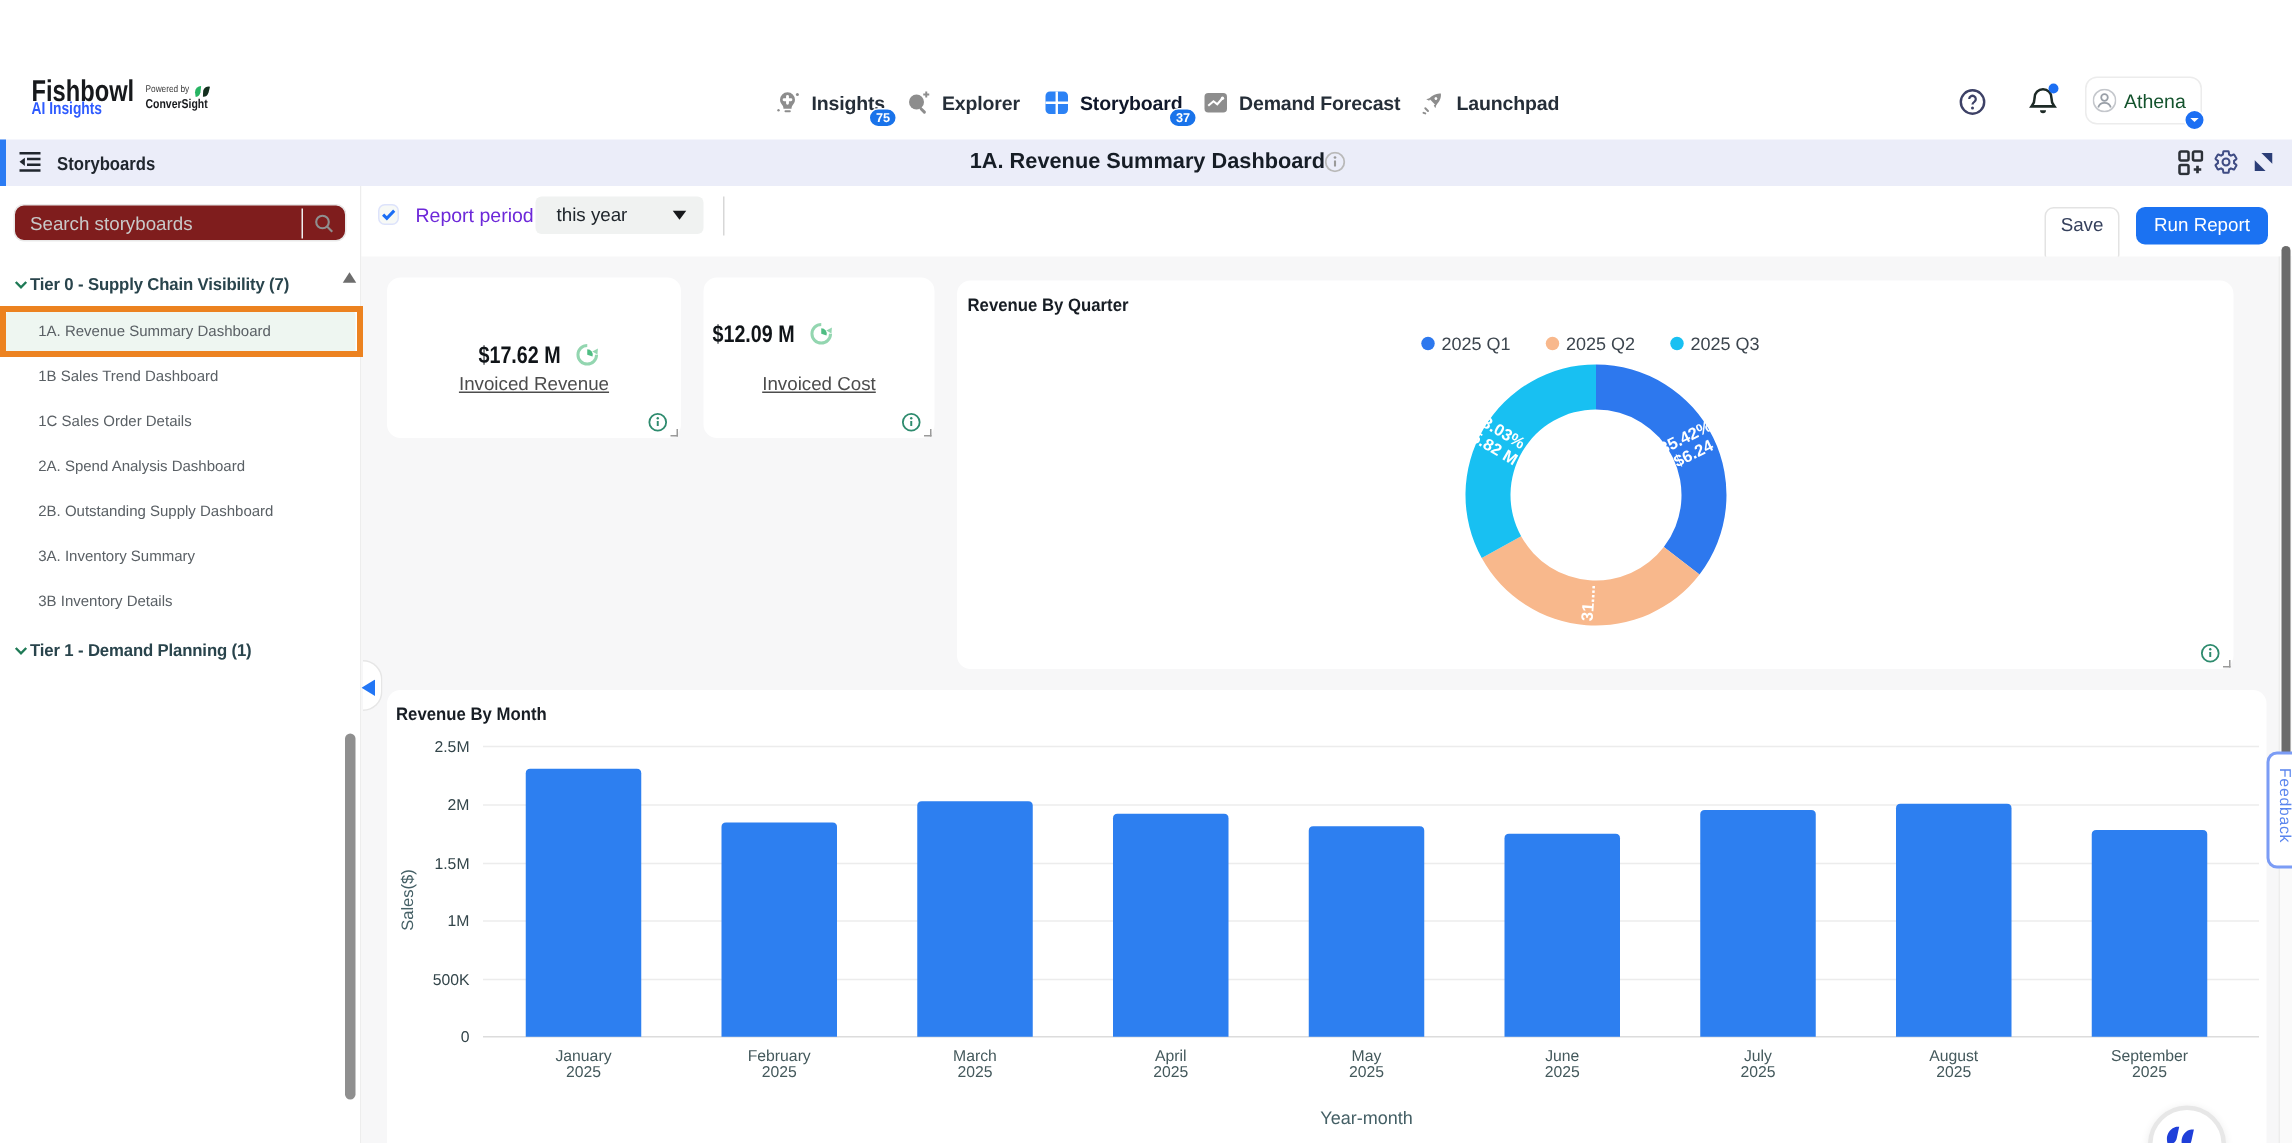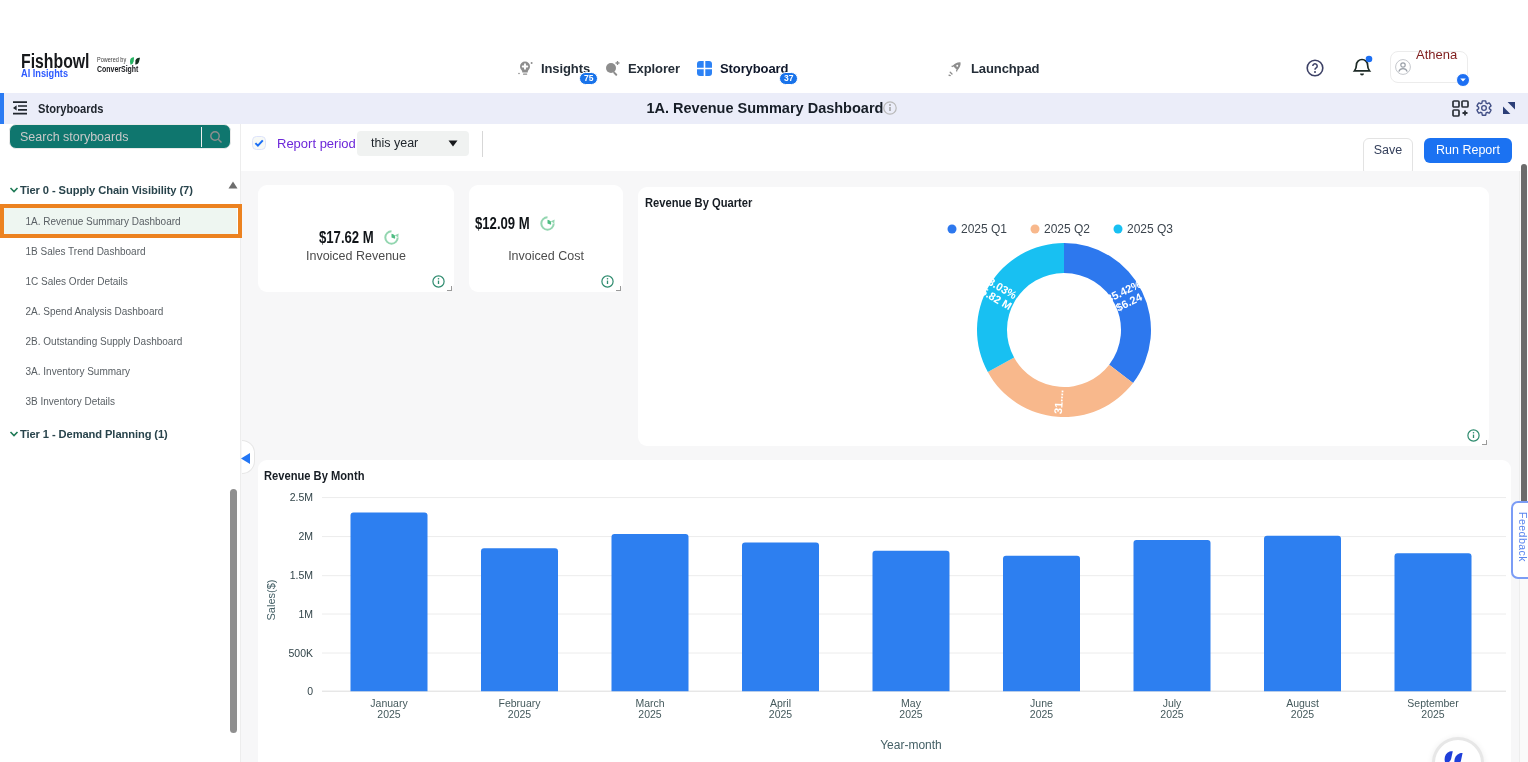--- a/index.html
+++ b/index.html
@@ -15,34 +15,34 @@
 .cs-word { left:97px; top:19.5px; font-size:8.5px; font-weight:700; color:#17191c; transform:scaleX(0.82); transform-origin:left top; }
 .nav-item { top:0; height:49px; display:flex; align-items:center; gap:7px; font-size:13px; font-weight:700; color:#252e38; letter-spacing:-0.1px; }
 .badge { background:#1973ea; color:#fff; font-size:8.5px; font-weight:700; border-radius:8px; padding:0 4px; line-height:11px; height:13px; border:1.5px solid #fff; }
 
 #subbar { left:0; top:49px; width:1528px; height:31px; background:#ebedf9;padding-left:48px; }
 #subbar .strip { position:absolute; left:0; top:0; width:4px; height:31px; background:#2b7bf3; }
 .sb-title { font-size:12.5px; font-weight:700; color:#20262e; transform:scaleX(0.89); transform-origin:left top; }
 .page-title { font-size:14.5px; font-weight:700; color:#161d26; }
 
 #sidebar { left:0; top:80px; width:241px; height:682px; background:#fff; border-right:1px solid #ededed; }
-.search-box { position:absolute; left:9px; top:0; width:222px; height:25px; border:1px solid #e9e9e9; border-radius:7px; background:#0f766e; }
+.search-box { position:absolute; left:9px; top:12px; width:222px; height:25px; border:1px solid #e9e9e9; border-radius:7px; background:#7f1d1d; }
 .search-box span { position:absolute; left:10px; top:5px; font-size:12.5px; color:#c9c9c9; }
 .tier { position:absolute; left:20px; font-size:11.5px; font-weight:700; color:#29444c; letter-spacing:-0.1px; transform:scaleX(0.97); transform-origin:left top; }
 .item { position:absolute; left:25.5px; font-size:10px; color:#5a6065; }
 .chev { position:absolute; left:9px; width:10px; height:10px; }
 
 #toolbar { left:241px; top:80px; width:1287px; height:47px; background:#fff; }
 .btn-save { position:absolute; left:1363px; top:94px; width:50px; height:38px; background:#fff; border:1px solid #e3e3e3; border-radius:6px; font-size:12.5px; color:#35405c; text-align:center; line-height:23px; font-weight:400; }
 .btn-run { position:absolute; left:1424px; top:94px; width:88px; height:25px; background:#1b72f2; border-radius:6px; font-size:12.5px; color:#fff; text-align:center; line-height:25px; }
 
 #content { left:241px; top:127px; width:1287px; height:635px; background:#f7f7f8; }
 .card { position:absolute; background:#fff; border-radius:9px; }
 .kpi-num { display:inline-block; font-size:16px; font-weight:700; color:#101418; transform:scaleX(0.82); }
-.kpi-lab { font-size:12.5px; color:#4c4c4c; }
+.kpi-lab { font-size:12.5px; color:#4c4c4c;text-decoration:underline; }
 .ct { position:absolute; font-size:12px; font-weight:700; color:#171d24; transform:scaleX(0.93); transform-origin:left top; }
 </style>
 </head>
 <body>
 <div id="app">
   <div id="topbar" class="abs">
     <div class="abs logo-fish">Fishbowl</div>
     <div class="abs logo-ai">AI Insights</div>
     <div class="abs pw-by">Powered by</div>
     <svg class="abs" style="left:129px;top:12px" width="12" height="10" viewBox="0 0 13 11">
@@ -69,20 +69,28 @@
         </svg>
       <span>Explorer</span>
     </div>
     <div class="nav-item abs" style="left:696px;color:#0f172a">
       <svg width="17" height="17" viewBox="0 0 17 17">
           <rect x="1" y="1" width="15" height="15" rx="3" fill="#2c82f5"></rect>
           <path d="M8.5 1v15 M1 8.5h15" stroke="#fff" stroke-width="1.6"></path>
         </svg>
       <span>Storyboard</span>
     </div>
+    <div class="nav-item abs" style="left:802px">
+      <svg width="17" height="17" viewBox="0 0 17 17">
+          <rect x="1" y="2" width="15" height="13" rx="2.5" fill="#8d8d8d"></rect>
+          <path d="M3.5 10.5 L7 7.5 L9.5 9.5 L13 5.5" stroke="#fff" stroke-width="1.4" fill="none"></path>
+          <circle cx="13" cy="5.5" r="1.1" fill="#fff"></circle>
+        </svg>
+      <span>Demand Forecast</span>
+    </div>
     <div class="nav-item abs" style="left:947px">
       <svg width="17" height="17" viewBox="0 0 17 17">
           <g transform="rotate(45 8.5 7.5)">
             <path d="M8.5 0.3 C11 2.3 11.7 5.2 11.7 8.2 L5.3 8.2 C5.3 5.2 6 2.3 8.5 0.3 Z" fill="#8d8d8d"></path>
             <path d="M5.9 6.8 L4.2 9.8 L6.3 9.2 Z" fill="#8d8d8d"></path>
             <path d="M11.1 6.8 L12.8 9.8 L10.7 9.2 Z" fill="#8d8d8d"></path>
             <circle cx="8.5" cy="5" r="0.95" fill="#fff"></circle>
           </g>
           <path d="M3.2 12.2 l1.8 1.8 M2 15.2 l1.2 .4" stroke="#8d8d8d" stroke-width="1.3" stroke-linecap="round"></path>
         </svg>
@@ -103,21 +111,21 @@
     <circle class="abs"></circle>
     <svg class="abs" style="left:1365px;top:11px" width="8" height="8" viewBox="0 0 8 8">
         <circle cx="4" cy="4" r="3.3" fill="#1c6ff3"></circle>
       </svg>
     <div class="abs" style="left:1390px;top:7px;width:78px;height:32px;border:1px solid #ececec;border-radius:8px;background:#fff"></div>
     <svg class="abs" style="left:1395px;top:15px" width="16" height="16" viewBox="0 0 16 16">
         <circle cx="8" cy="8" r="7.4" fill="none" stroke="#c4c7cc" stroke-width="1"></circle>
         <circle cx="8" cy="6" r="2.2" fill="none" stroke="#9aa0a8" stroke-width="1.2"></circle>
         <path d="M3.8 12.6 c.6-2 2.2-3 4.2-3 s3.6 1 4.2 3" fill="none" stroke="#9aa0a8" stroke-width="1.2"></path>
       </svg>
-    <div class="abs" style="left:1416px;top:3px;font-size:13px;color:#7f1d1d">Athena</div>
+    <div class="abs" style="left:1416px;top:16px;font-size:13px;color:#14532d">Athena</div>
     <svg class="abs" style="left:1456px;top:29px" width="14" height="14" viewBox="0 0 14 14">
         <circle cx="7" cy="7" r="6.5" fill="#1c6ff3" stroke="#fff" stroke-width="1"></circle>
         <path d="M4.2 5.6 L7 8.4 L9.8 5.6 Z" fill="#fff"></path>
       </svg>
   </div>
   <div id="subbar" class="abs">
     <div class="strip"></div>
     <svg class="abs" style="left:12px;top:8px" width="16" height="15" viewBox="0 0 16 15">
       <path d="M1 1.2h14 M6 5h9 M6 8.8h9 M1 12.6h14" stroke="#20262e" stroke-width="1.7"></path>
       <path d="M4.6 4.2 L1 6.9 L4.6 9.6 Z" fill="#20262e"></path>

